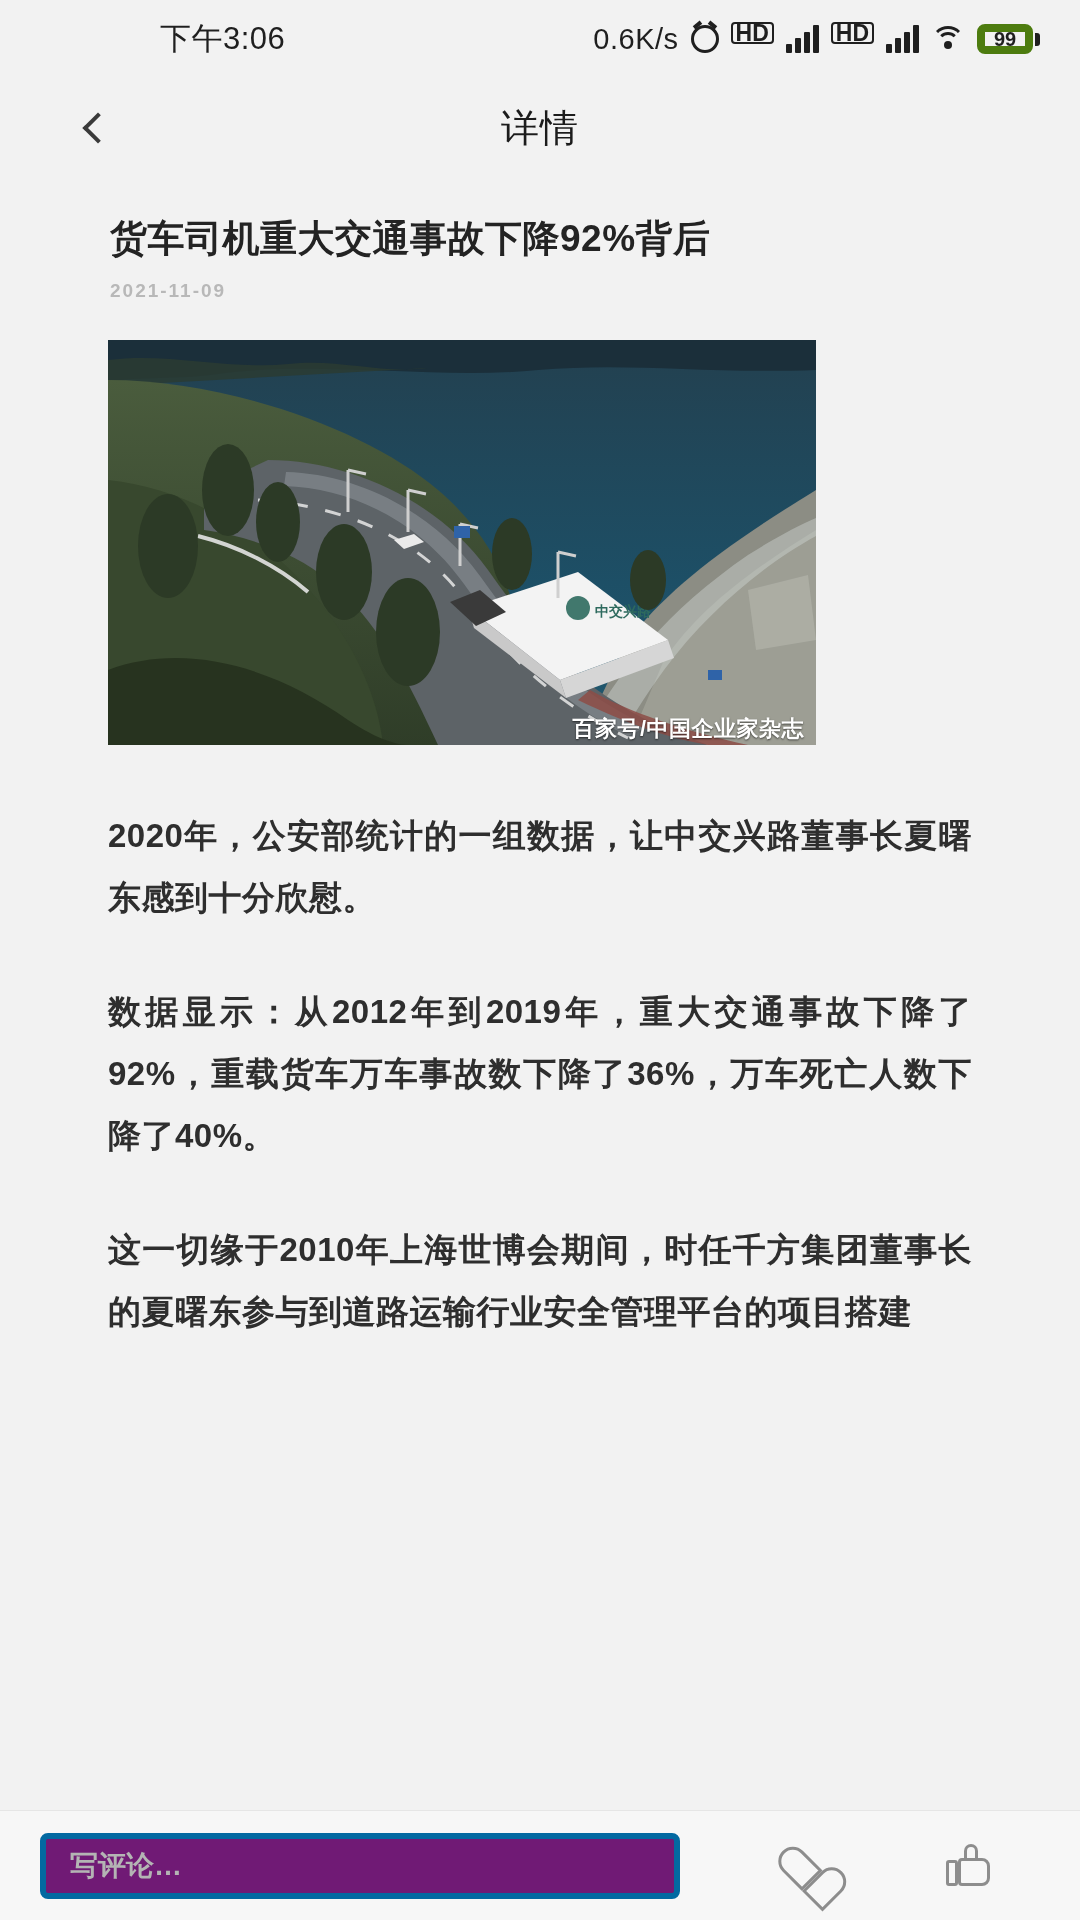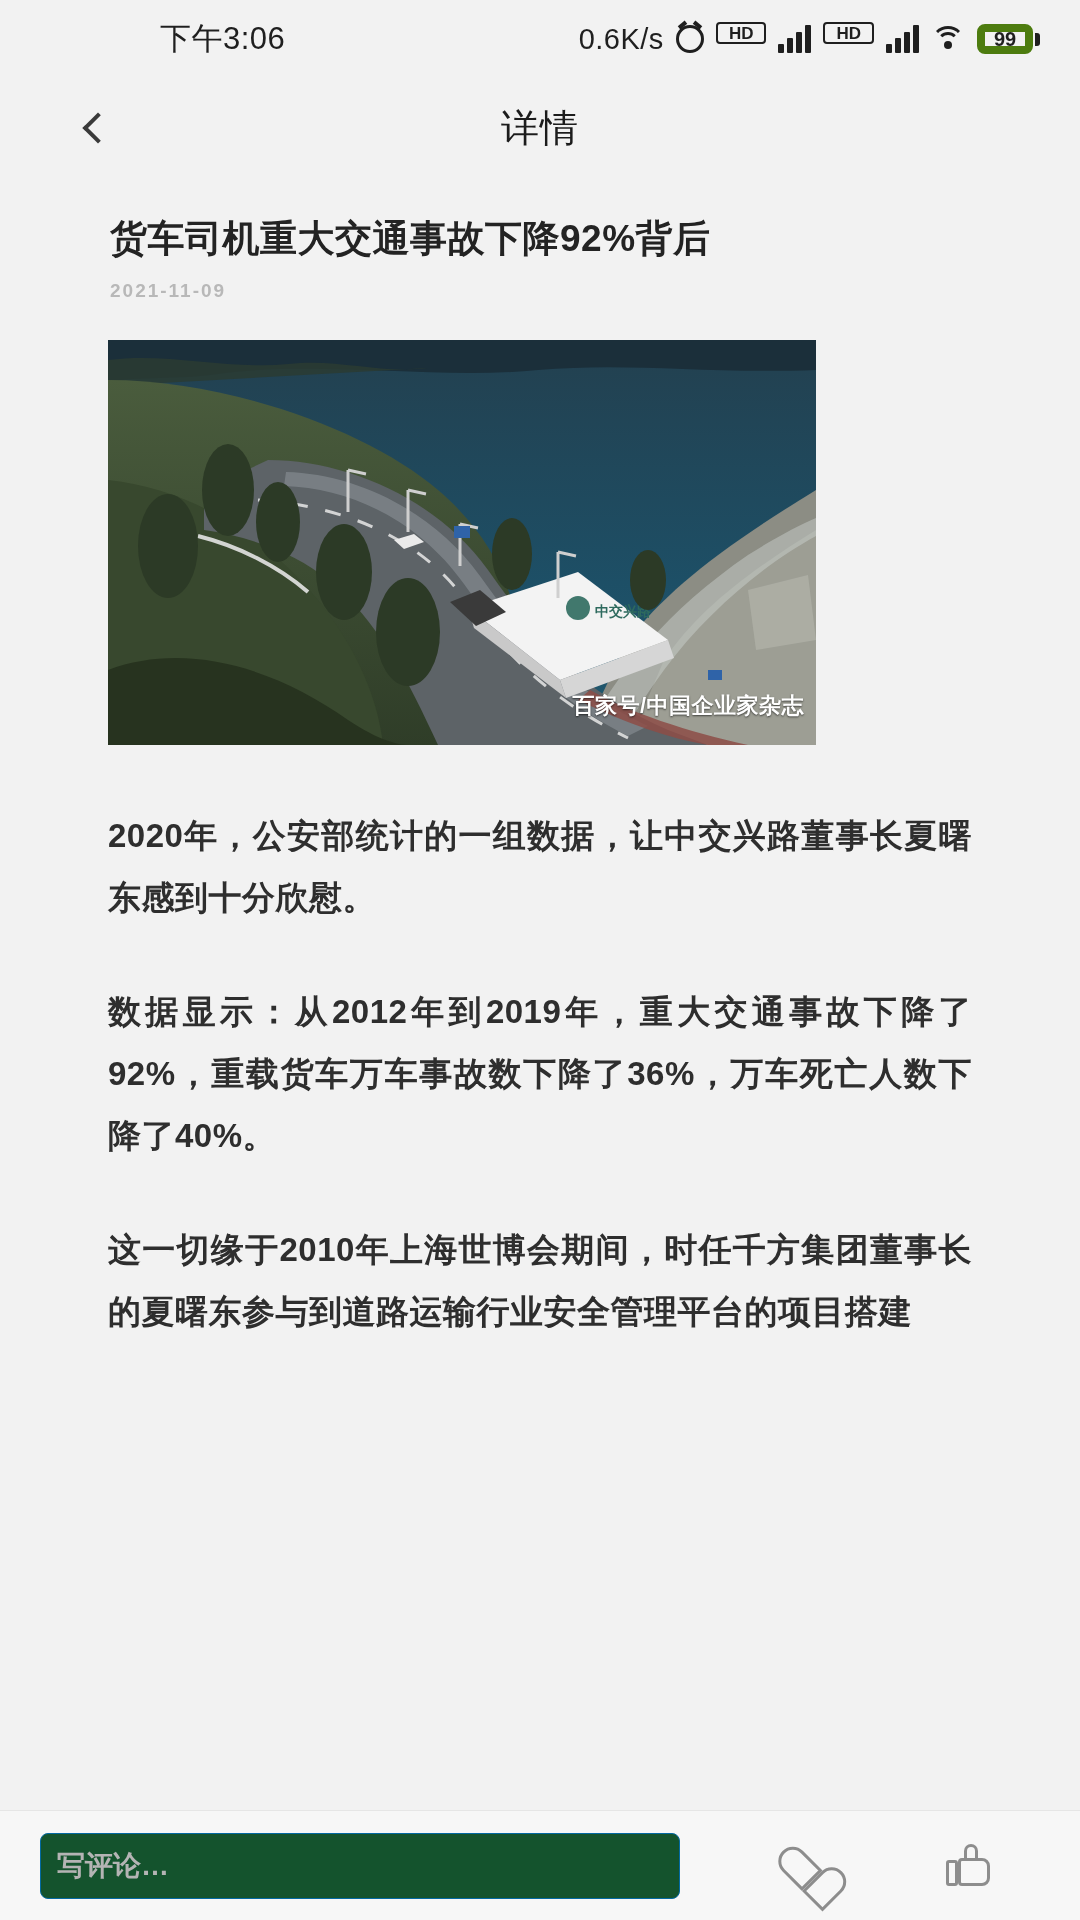--- a/index.html
+++ b/index.html
@@ -49,25 +49,25 @@
     content: "";
     position: absolute;
     width: 9px; height: 4px;
     background: #1f1f1f;
     top: -5px;
   }
   .alarm-icon::before { left: -1px; transform: rotate(-40deg); }
   .alarm-icon::after { right: -1px; transform: rotate(40deg); }
 
   .hd-badge {
-    font-size: 17px;
+    font-size: 23px;
     font-weight: 700;
     border: 2px solid #1f1f1f;
     border-radius: 4px;
-    padding: 0 11px;
+    padding: 0 3px;
     line-height: 19px;
     height: 22px;
     position: relative;
     top: -6px;
   }
   .bars {
     display: inline-flex;
     align-items: flex-end;
     gap: 3px;
     height: 28px;
@@ -177,21 +177,21 @@
     width: 708px;
     height: 405px;
     position: relative;
     overflow: hidden;
     background: #2b3f4d;
   }
   .hero svg { display: block; width: 100%; height: 100%; }
   .hero-credit {
     position: absolute;
     right: 12px;
-    bottom: 24px;
+    bottom: 1px;
     color: #ffffff;
     font-size: 22px;
     letter-spacing: 0.5px;
     text-shadow: 0 1px 2px rgba(0,0,0,.6);
   }
 
   .body-text { padding: 0 108px; }
   .para {
     font-size: 33px;
     line-height: 62px;
@@ -211,26 +211,26 @@
     background: #f7f7f7;
     border-top: 1px solid #e6e6e6;
     display: flex;
     align-items: center;
     padding: 0 40px;
     gap: 40px;
   }
   .comment-box {
     flex: 1;
     height: 66px;
-    background: #14532d;
-    border: 1px solid #0369a1;
+    background: #701a75;
+    border: 6px solid #0369a1;
     border-radius: 8px;
     display: flex;
     align-items: center;
-    padding: 0 16px;
+    padding: 0 24px;
     color: #b4b4b4;
     font-size: 28px;
     max-width: 640px;
   }
   .bottom-icons {
     display: flex;
     align-items: center;
     gap: 120px;
     margin-left: 60px;
   }

